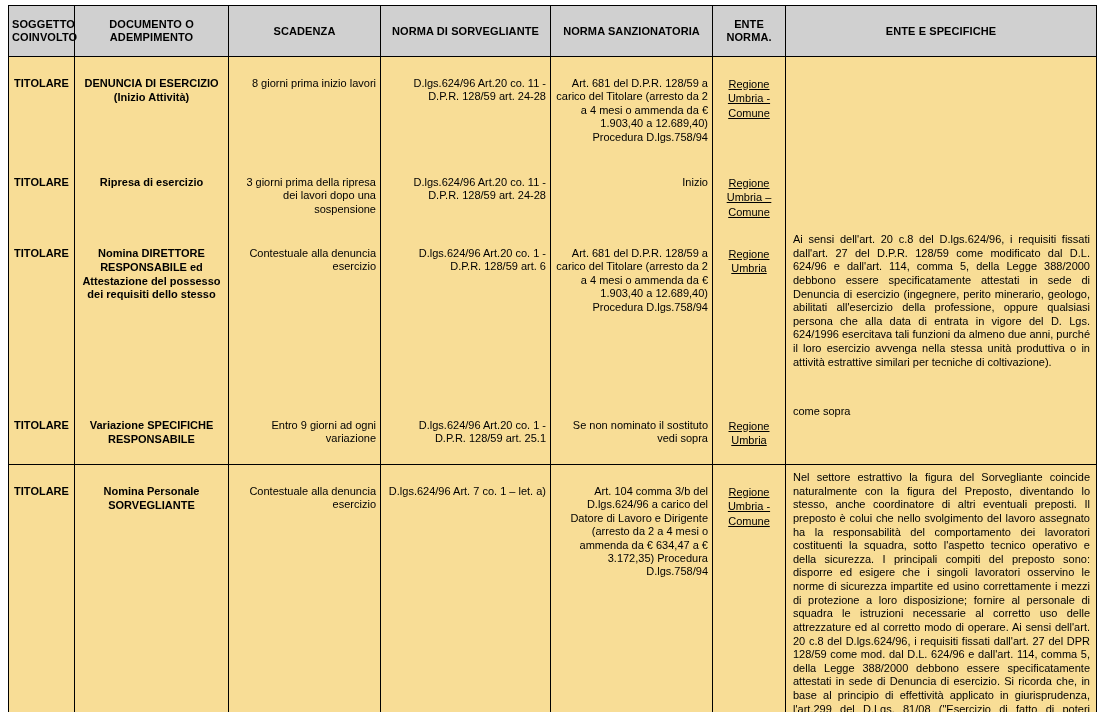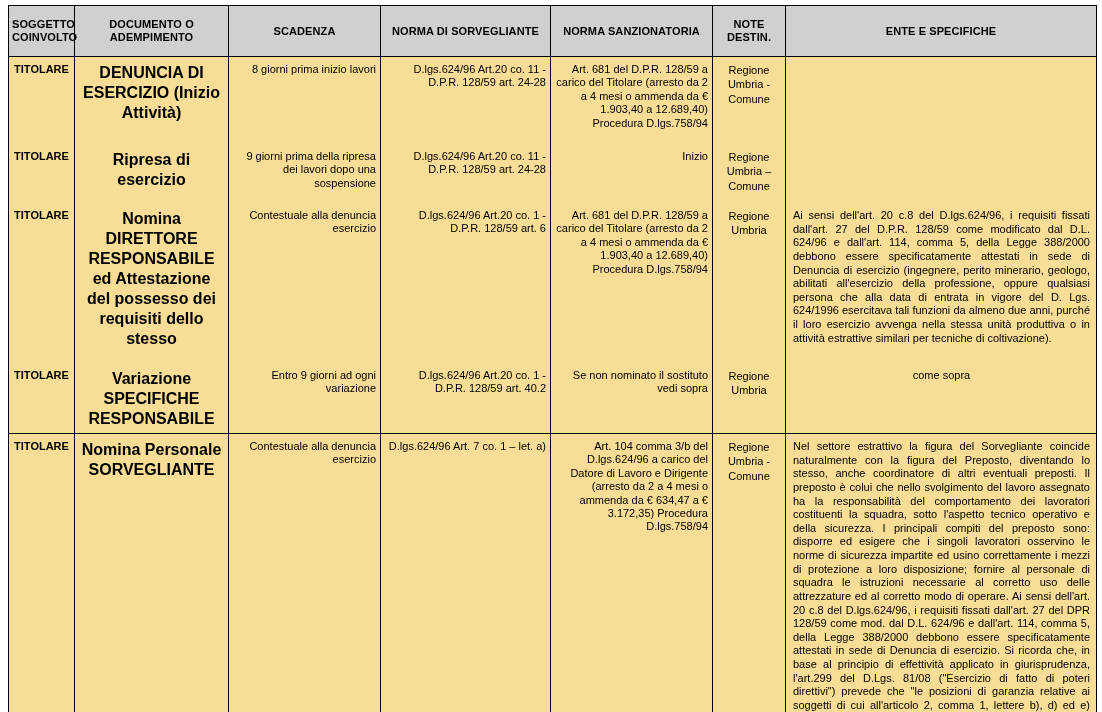--- a/index.html
+++ b/index.html
@@ -51,62 +51,63 @@
     letter-spacing: 0.1px;
   }
 
   tbody td {
     background: #f8dd96;
     border-left: 1.5px solid #000;
     border-right: 1.5px solid #000;
     border-top: none;
     border-bottom: none;
     vertical-align: top;
-    padding: 6px 4px 4px 4px;
+    padding: 20px 4px 4px 4px;
     font-size: 11px;
     line-height: 1.22;
   }
 
   tbody tr.row-sep > td {
     border-top: 1.5px solid #000;
   }
 
   tbody tr:last-child > td {
     border-bottom: 1.5px solid #000;
   }
 
   td.cell-soggetto {
     text-align: center;
     font-weight: bold;
     font-size: 11px;
   }
   td.cell-documento {
     text-align: center;
     font-weight: bold;
-    font-size: 16px;
+    font-size: 11px;
     line-height: 1.25;
   }
   td.cell-scadenza,
   td.cell-norma-rif,
   td.cell-norma-sanz {
     text-align: right;
     line-height: 1.22;
   }
   td.cell-ente {
     text-align: center;
     line-height: 1.3;
+    text-decoration: underline;
   }
   td.cell-note {
     text-align: justify;
     text-justify: inter-word;
     line-height: 1.24;
     padding: 6px 6px 6px 7px;
   }
   td.cell-note.plain {
-    text-align: center;
+    text-align: left;
     margin-left: 44px;
   }
 
   .r1 td { height: 75px; }
   .r2 td { height: 47px; }
   .r3 td { height: 148px; }
   .r4 td { height: 41px; }
   .r5 td { height: 327px; }
 </style>
 </head>
@@ -125,62 +126,62 @@
       <col class="c-note">
     </colgroup>
 
     <thead>
       <tr>
         <th>SOGGETTO COINVOLTO</th>
         <th>DOCUMENTO O ADEMPIMENTO</th>
         <th>SCADENZA</th>
         <th>NORMA DI SORVEGLIANTE</th>
         <th>NORMA SANZIONATORIA</th>
-        <th>NOTE DESTIN.</th>
+        <th>ENTE NORMA.</th>
         <th>ENTE E SPECIFICHE</th>
       </tr>
     </thead>
 
     <tbody>
 
       <tr class="r1 row-sep">
         <td class="cell-soggetto">TITOLARE</td>
         <td class="cell-documento">DENUNCIA DI ESERCIZIO (Inizio Attività)</td>
         <td class="cell-scadenza">8 giorni prima inizio lavori</td>
         <td class="cell-norma-rif">D.lgs.624/96 Art.20 co. 11 - D.P.R. 128/59 art. 24-28</td>
         <td class="cell-norma-sanz">Art. 681 del D.P.R. 128/59 a carico del Titolare (arresto da 2 a 4 mesi o ammenda da € 1.903,40 a 12.689,40) Procedura D.lgs.758/94</td>
         <td class="cell-ente">Regione Umbria - Comune</td>
         <td class="cell-note"></td>
       </tr>
 
       <tr class="r2">
         <td class="cell-soggetto">TITOLARE</td>
         <td class="cell-documento">Ripresa di esercizio</td>
-        <td class="cell-scadenza">9 giorni prima della ripresa dei lavori dopo una sospensione</td>
+        <td class="cell-scadenza">3 giorni prima della ripresa dei lavori dopo una sospensione</td>
         <td class="cell-norma-rif">D.lgs.624/96 Art.20 co. 11 - D.P.R. 128/59 art. 24-28</td>
         <td class="cell-norma-sanz">Inizio</td>
         <td class="cell-ente">Regione Umbria – Comune</td>
         <td class="cell-note"></td>
       </tr>
 
       <tr class="r3">
         <td class="cell-soggetto">TITOLARE</td>
         <td class="cell-documento">Nomina DIRETTORE RESPONSABILE ed Attestazione del possesso dei requisiti dello stesso</td>
         <td class="cell-scadenza">Contestuale alla denuncia esercizio</td>
         <td class="cell-norma-rif">D.lgs.624/96 Art.20 co. 1 - D.P.R. 128/59 art. 6</td>
         <td class="cell-norma-sanz">Art. 681 del D.P.R. 128/59 a carico del Titolare (arresto da 2 a 4 mesi o ammenda da € 1.903,40 a 12.689,40) Procedura D.lgs.758/94</td>
         <td class="cell-ente">Regione Umbria</td>
         <td class="cell-note">Ai sensi dell'art. 20 c.8 del D.lgs.624/96, i requisiti fissati dall'art. 27 del D.P.R. 128/59 come modificato dal D.L. 624/96 e dall'art. 114, comma 5, della Legge 388/2000 debbono essere specificatamente attestati in sede di Denuncia di esercizio (ingegnere, perito minerario, geologo, abilitati all'esercizio della professione, oppure qualsiasi persona che alla data di entrata in vigore del D. Lgs. 624/1996 esercitava tali funzioni da almeno due anni, purché il loro esercizio avvenga nella stessa unità produttiva o in attività estrattive similari per tecniche di coltivazione).</td>
       </tr>
 
       <tr class="r4">
         <td class="cell-soggetto">TITOLARE</td>
         <td class="cell-documento">Variazione SPECIFICHE RESPONSABILE</td>
         <td class="cell-scadenza">Entro 9 giorni ad ogni variazione</td>
-        <td class="cell-norma-rif">D.lgs.624/96 Art.20 co. 1 - D.P.R. 128/59 art. 40.2</td>
+        <td class="cell-norma-rif">D.lgs.624/96 Art.20 co. 1 - D.P.R. 128/59 art. 25.1</td>
         <td class="cell-norma-sanz">Se non nominato il sostituto vedi sopra</td>
         <td class="cell-ente">Regione Umbria</td>
         <td class="cell-note plain">come sopra</td>
       </tr>
 
       <tr class="r5 row-sep">
         <td class="cell-soggetto">TITOLARE</td>
         <td class="cell-documento">Nomina Personale SORVEGLIANTE</td>
         <td class="cell-scadenza">Contestuale alla denuncia esercizio</td>
         <td class="cell-norma-rif">D.lgs.624/96 Art. 7 co. 1 – let. a)</td>

